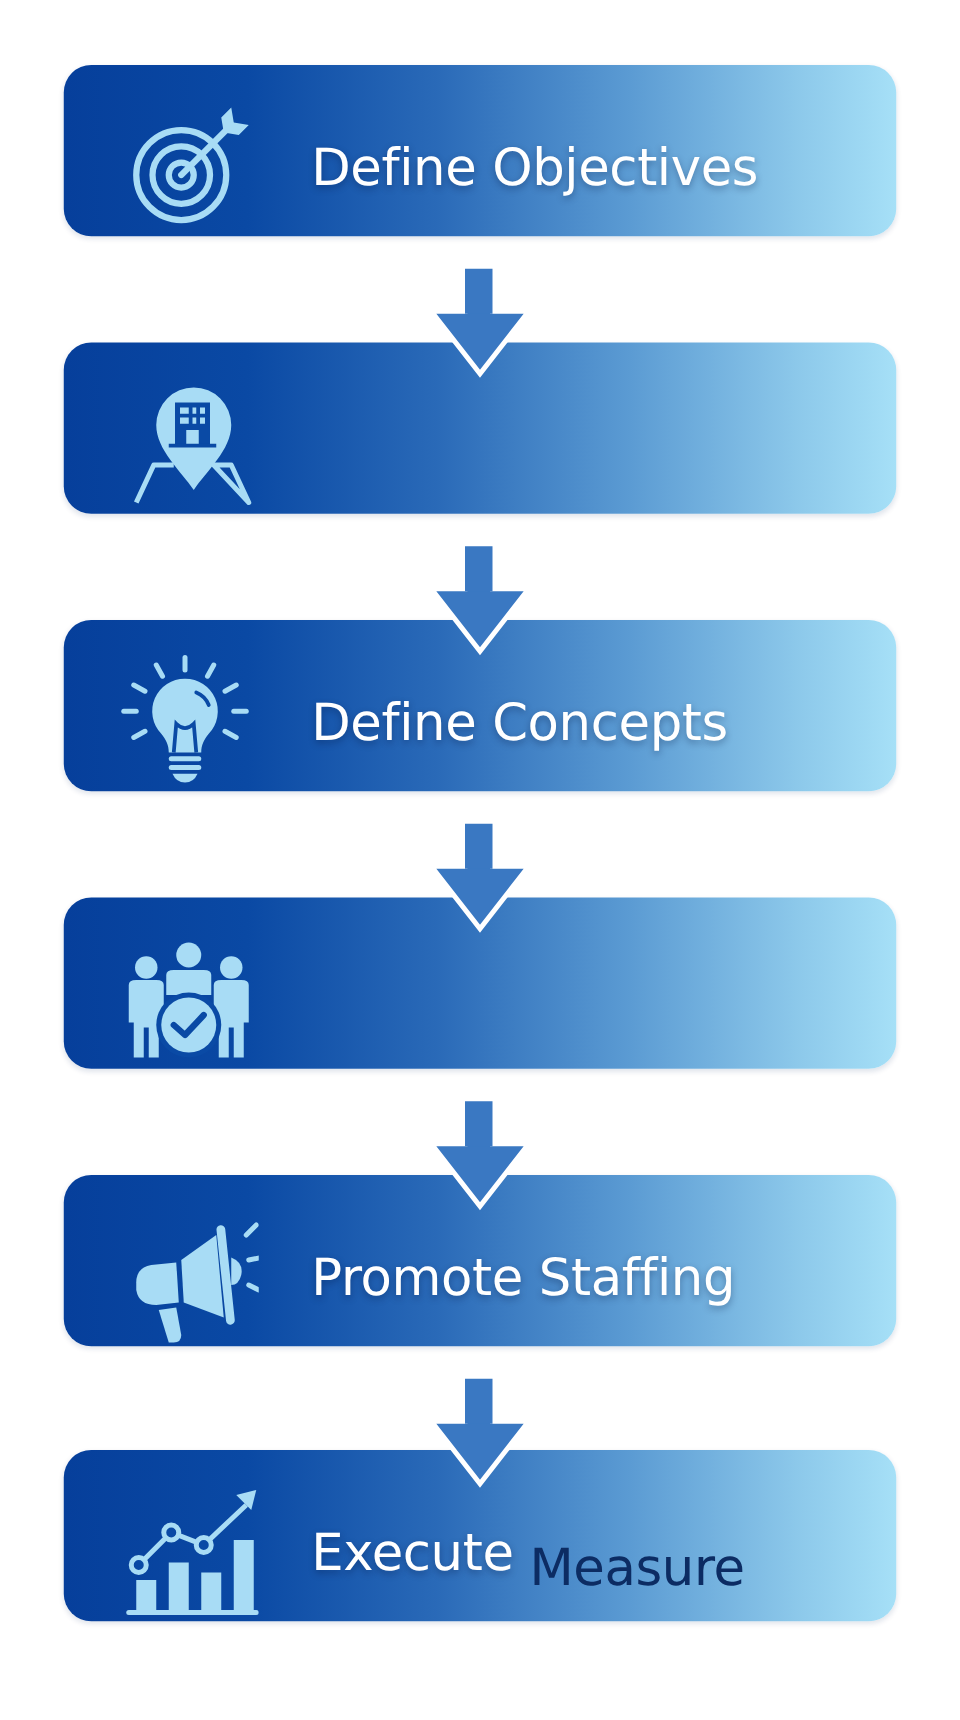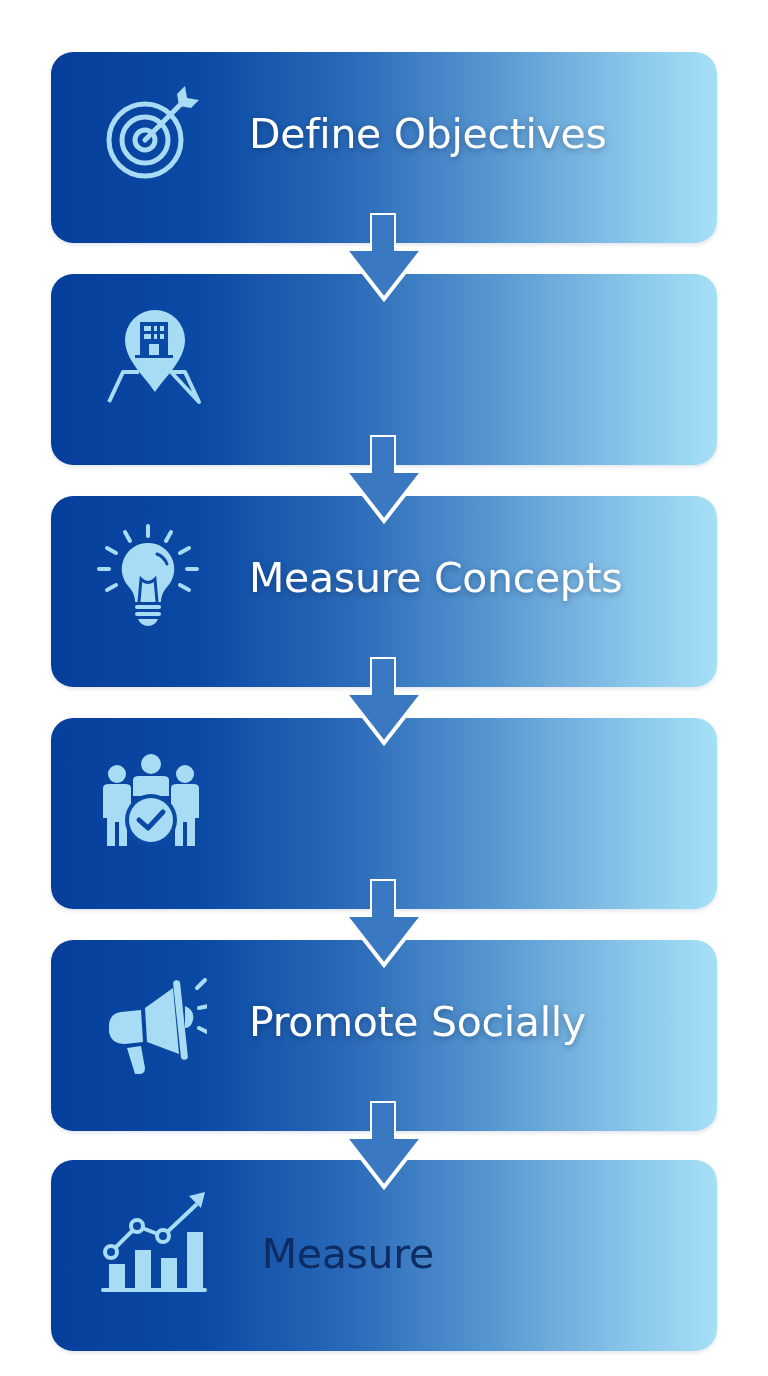--- a/index.html
+++ b/index.html
@@ -2,21 +2,21 @@
 <html><head>
 <meta charset="utf-8">
 <style>
   html, body { margin: 0; padding: 0; }
   body {
     width: 768px; height: 1376px; position: relative; overflow: hidden;
     background: #ffffff;
     font-family: "DejaVu Sans", "Liberation Sans", sans-serif;
   }
   .step {
-    position: absolute; left: 51px; width: 666px; height: 191px;
+    position: absolute; left: 51px; width: 666px; height: 137px;
     border-radius: 22px;
     background: linear-gradient(90deg, #063f9b 0%, #0a49a4 22%, #2a6ab8 45%, #5b9bd3 68%, #8cc8ea 88%, #a6e0f7 100%);
     box-shadow: 0 2px 4px rgba(0,40,100,0.12);
     z-index: 1;
   }
   .step .icon {
     position: absolute; left: 44px; top: 28px; width: 112px; height: 108px;
   }
   .step .icon svg { width: 100%; height: 100%; display: block; }
   .step .label {
@@ -79,21 +79,21 @@
         <line x1="94" y1="66" x2="85" y2="61"></line>
       </g>
       <path d="M53 19 A26 26 0 0 1 72 63 C68 68 66 72 66 78 L40 78 C40 72 38 68 34 63 A26 26 0 0 1 53 19 Z" fill="#a8dcf5"></path>
       <path d="M44 78 L46 55 Q53 62 60 55 L62 78" fill="none" stroke="#0a4aa5" stroke-width="3"></path>
       <path d="M62 30 A18 18 0 0 1 72 40" fill="none" stroke="#0a4aa5" stroke-width="3" stroke-linecap="round"></path>
       <rect x="40" y="81" width="26" height="4" rx="2" fill="#a8dcf5"></rect>
       <rect x="40" y="88" width="26" height="4" rx="2" fill="#a8dcf5"></rect>
       <path d="M43 95 L63 95 Q60 102 53 102 Q46 102 43 95 Z" fill="#a8dcf5"></path>
     </svg>
   </div>
-  <div class="label">Measure Concepts</div>
+  <div class="label">Define Concepts</div>
 </div>
 
 <div class="step" style="top:718px">
   <div class="icon">
     <svg viewBox="0 0 112 108" fill="#a8dcf5">
       <circle cx="22" cy="28" r="9"></circle>
       <path d="M8 42 Q8 38 14 38 L30 38 Q36 38 36 42 L36 72 L32 72 L32 100 L24 100 L24 76 L20 76 L20 100 L12 100 L12 72 L8 72 Z"></path>
       <circle cx="90" cy="28" r="9"></circle>
       <path d="M76 42 Q76 38 82 38 L98 38 Q104 38 104 42 L104 72 L100 72 L100 100 L92 100 L92 76 L88 76 L88 100 L80 100 L80 72 L76 72 Z"></path>
       <circle cx="56" cy="18" r="10"></circle>
@@ -113,42 +113,42 @@
       <rect x="82" y="12" width="7" height="80" rx="3.5" transform="rotate(-6 85 52)"></rect>
       <path d="M90 38 Q100 42 98 52 Q96 60 90 60 Z"></path>
       <path d="M32 80 L46 78 L50 100 Q50 106 44 106 L40 106 Z"></path>
       <g stroke="#a8dcf5" stroke-width="4" stroke-linecap="round">
         <line x1="102" y1="20" x2="110" y2="12"></line>
         <line x1="104" y1="40" x2="114" y2="38"></line>
         <line x1="104" y1="60" x2="112" y2="64"></line>
       </g>
     </svg>
   </div>
-  <div class="label">Promote Socially</div>
+  <div class="label">Promote Staffing</div>
 </div>
 
 <div class="step" style="top:1160px">
   <div class="icon">
     <svg viewBox="0 0 112 108">
       <g fill="#a8dcf5">
         <rect x="14" y="76" width="16" height="24"></rect>
         <rect x="40" y="62" width="16" height="38"></rect>
         <rect x="66" y="70" width="16" height="30"></rect>
         <rect x="92" y="44" width="16" height="56"></rect>
         <rect x="6" y="100" width="106" height="4" rx="2"></rect>
       </g>
       <polyline points="16,64 42,38 68,48 102,16" fill="none" stroke="#a8dcf5" stroke-width="4"></polyline>
       <circle cx="16" cy="64" r="6" fill="#0a4aa5" stroke="#a8dcf5" stroke-width="4"></circle>
       <circle cx="42" cy="38" r="6" fill="#0a4aa5" stroke="#a8dcf5" stroke-width="4"></circle>
       <circle cx="68" cy="48" r="6" fill="#0a4aa5" stroke="#a8dcf5" stroke-width="4"></circle>
       <path d="M94 8 L110 4 L106 20 Z" fill="#a8dcf5"></path>
     </svg>
   </div>
   <div class="label">
-    &nbsp;<span class="dark">Measure</span>
+    <span>Execute</span>&nbsp;<span class="dark">Measure</span>
   </div>
 </div>
 
 <div class="connector" style="top:215px">
   <svg viewBox="0 0 82 86">
       <path d="M29 0 L51 0 L51 34 L80 34 L41 84 L2 34 L29 34 Z" fill="#3a78c2" stroke="#ffffff" stroke-width="4" stroke-linejoin="miter"></path>
       <rect x="29" y="0" width="22" height="36" fill="#3a78c2"></rect>
     </svg>
 </div>
 <div class="connector" style="top:437px">

